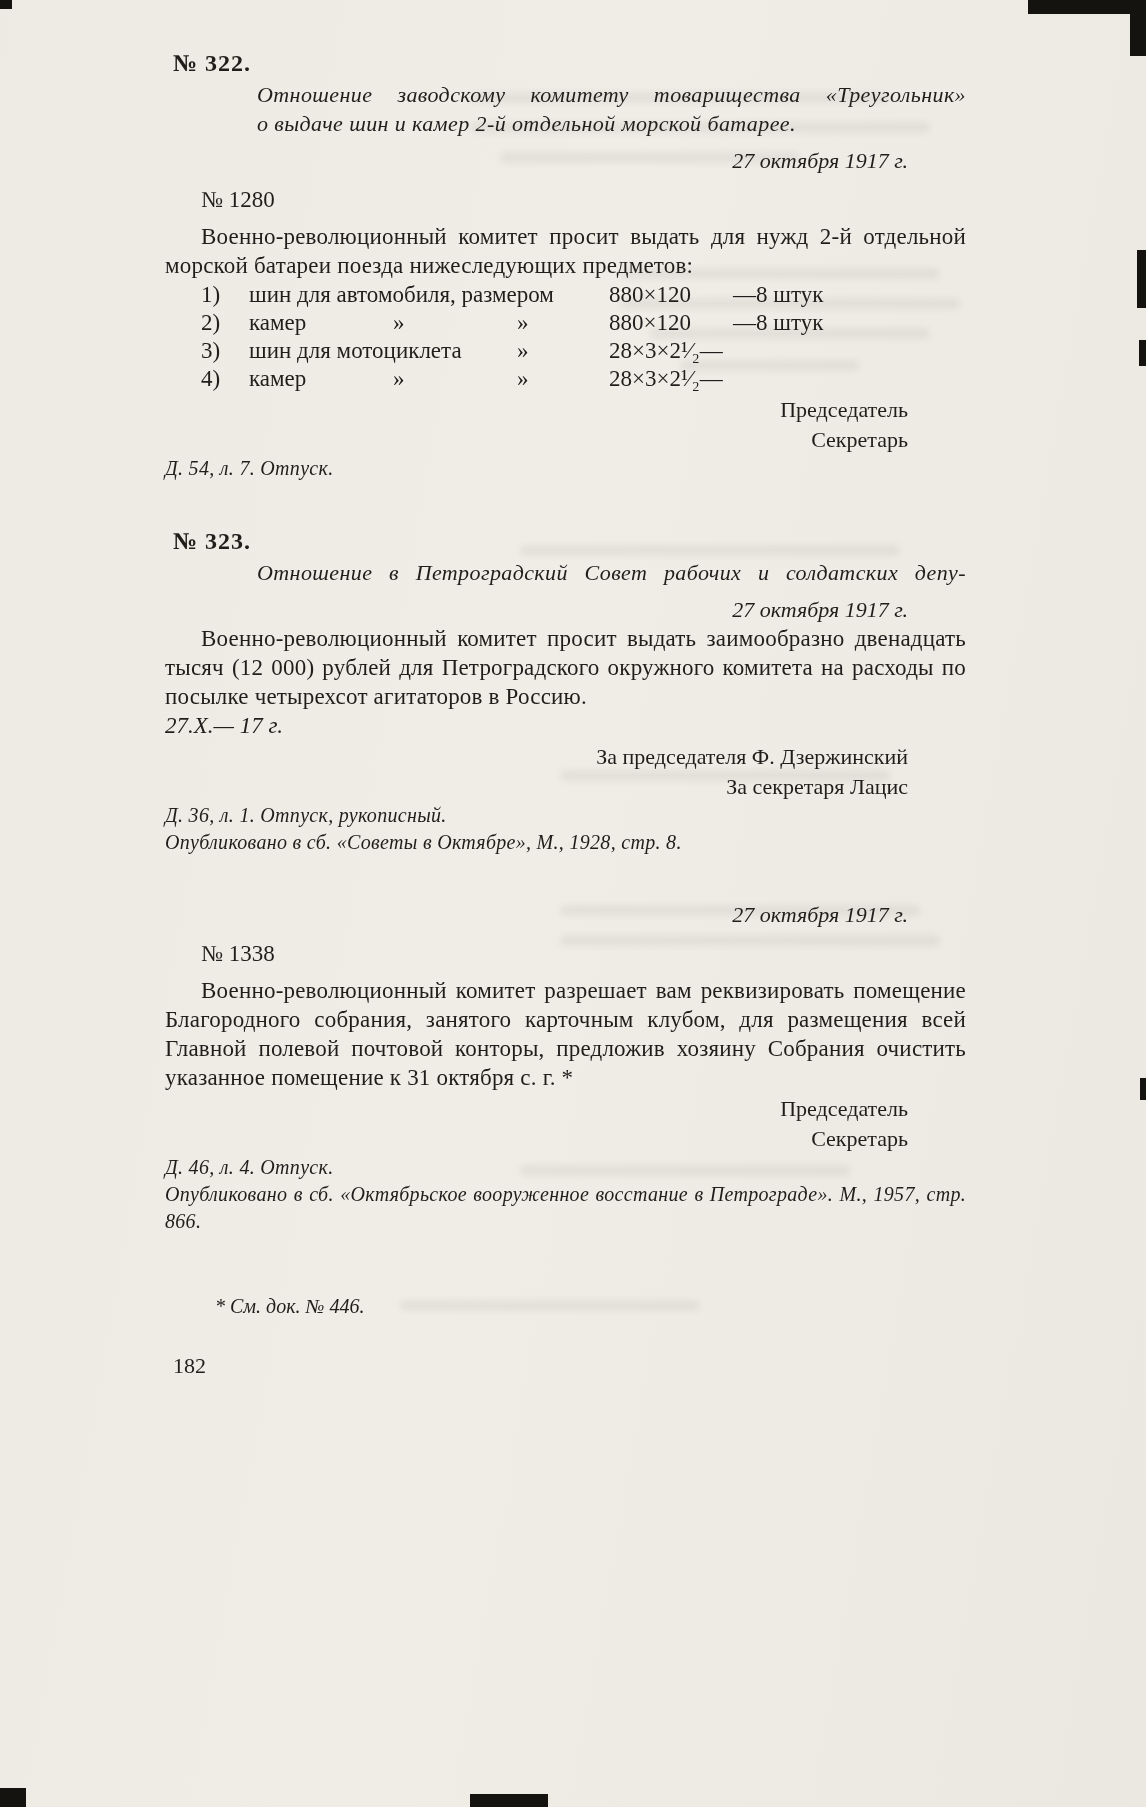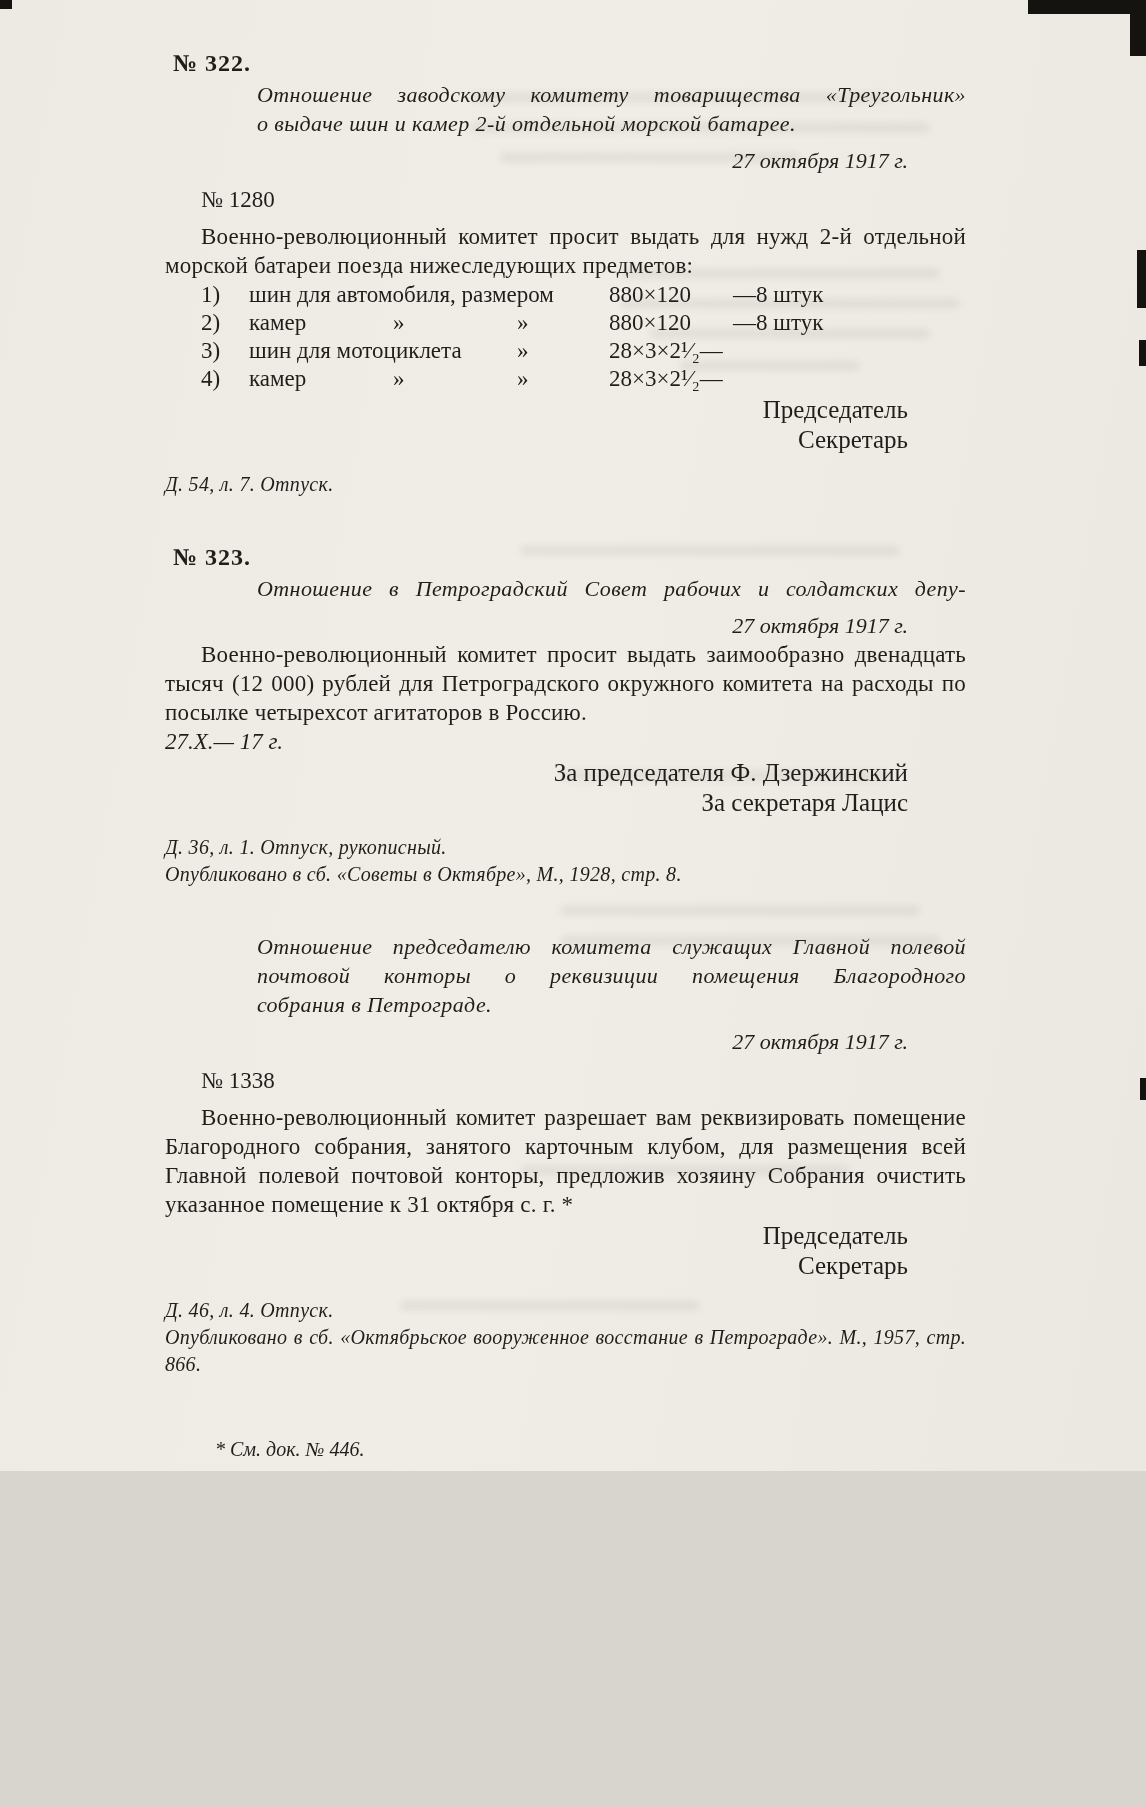--- a/index.html
+++ b/index.html
@@ -4,21 +4,21 @@
 <style>
   html, body { margin: 0; padding: 0; }
   body {
     width: 1146px;
     background: #d8d5cf;
     font-family: "Liberation Serif", "DejaVu Serif", serif;
   }
   .page {
     position: relative;
     width: 1146px;
-    height: 1471px;
+    height: 1807px;
     box-sizing: border-box;
     background: linear-gradient(100deg, #edeae3 0%, #f0ede7 45%, #ebe8e1 100%);
     color: #201e1b;
     padding: 48px 180px 0 165px;
     overflow: hidden;
   }
   .doc { position: relative; }
   .doc + .doc { margin-top: 44px; }
 
   .doc-heading {
@@ -68,26 +68,26 @@
   .item-row span { position: absolute; top: 0; white-space: nowrap; }
   .c-num  { left: 36px; }
   .c-name { left: 84px; }
   .c-m1   { left: 228px; }
   .c-m2   { left: 352px; }
   .c-size { left: 444px; }
   .c-qty  { left: 568px; }
 
   .sign-block { margin-top: 2px; }
   .sign {
-    font-size: 25px;
+    font-size: 22px;
     line-height: 30px;
     text-align: right;
     padding-right: 58px;
   }
-  .ref-block { margin-top: 16px; }
+  .ref-block { }
   .ref {
     font-style: italic;
     font-size: 20px;
     line-height: 27px;
     text-align: justify;
     margin: 0;
     letter-spacing: 0.3px;
   }
   .date-line {
     font-size: 23px;
@@ -211,25 +211,20 @@
       <div class="sign">За председателя Ф. Дзержинский</div>
       <div class="sign">За секретаря Лацис</div>
     </div>
     <div class="ref-block">
       <p class="ref">Д. 36, л. 1. Отпуск, рукописный.</p>
       <p class="ref">Опубликовано в сб. «Советы в Октябре», М., 1928, стр. 8.</p>
     </div>
   </section>
 
   <section class="doc">
-    <div class="doc-title">
-      <div class="title-line just">Отношение председателю комитета служащих Главной полевой</div>
-      <div class="title-line just">почтовой конторы о реквизиции помещения Благородного</div>
-      <div class="title-line">собрания в Петрограде.</div>
-    </div>
     <div class="doc-date">27 октября 1917 г.</div>
     <div class="doc-number">№ 1338</div>
     <p class="body-par">Военно-революционный комитет разрешает вам реквизировать помещение Благородного собрания, занятого карточным клубом, для размещения всей Главной полевой почтовой конторы, предложив хозяину Собрания очистить указанное помещение к 31 октября с. г. *</p>
     <div class="sign-block">
       <div class="sign">Председатель</div>
       <div class="sign">Секретарь</div>
     </div>
     <div class="ref-block">
       <p class="ref">Д. 46, л. 4. Отпуск.</p>
       <p class="ref">Опубликовано в сб. «Октябрьское вооруженное восстание в Петрограде». М., 1957, стр. 866.</p>

